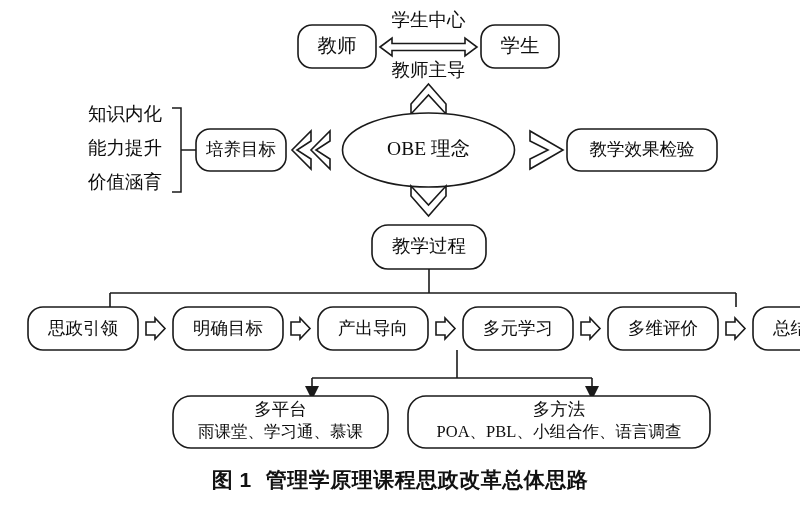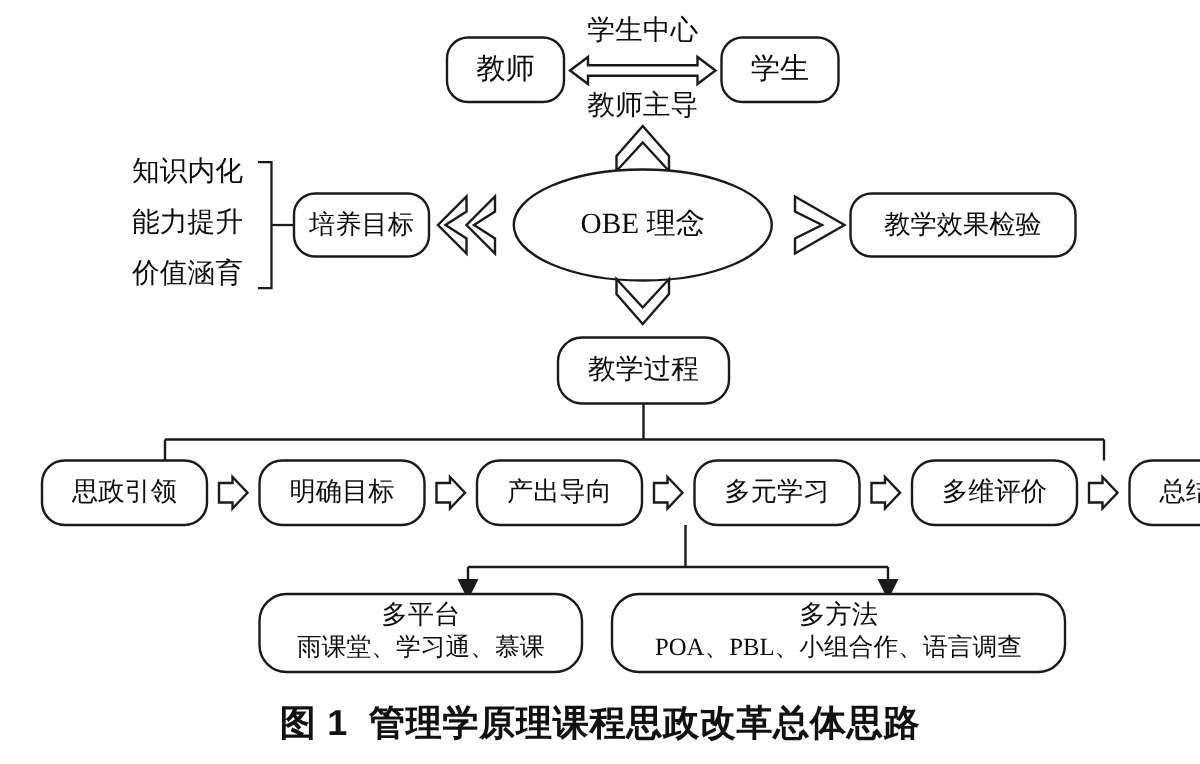--- a/index.html
+++ b/index.html
@@ -59,21 +59,21 @@
   .t19 { font-size: 18.5px; }
   .t18 { font-size: 17.5px; }
   .t17 { font-size: 16.5px; }
   .caption {
     position: absolute;
     left: 0;
     right: 0;
     top: 466px;
     text-align: center;
     font-family: "Liberation Sans", "DejaVu Sans", sans-serif;
-    font-size: 24px;
+    font-size: 21px;
     font-weight: bold;
     color: #111111;
     letter-spacing: 0.5px;
   }
   .caption .cap-num { margin-right: 14px; }
 </style>
 </head>
 <body>
 
 <div id="page">

